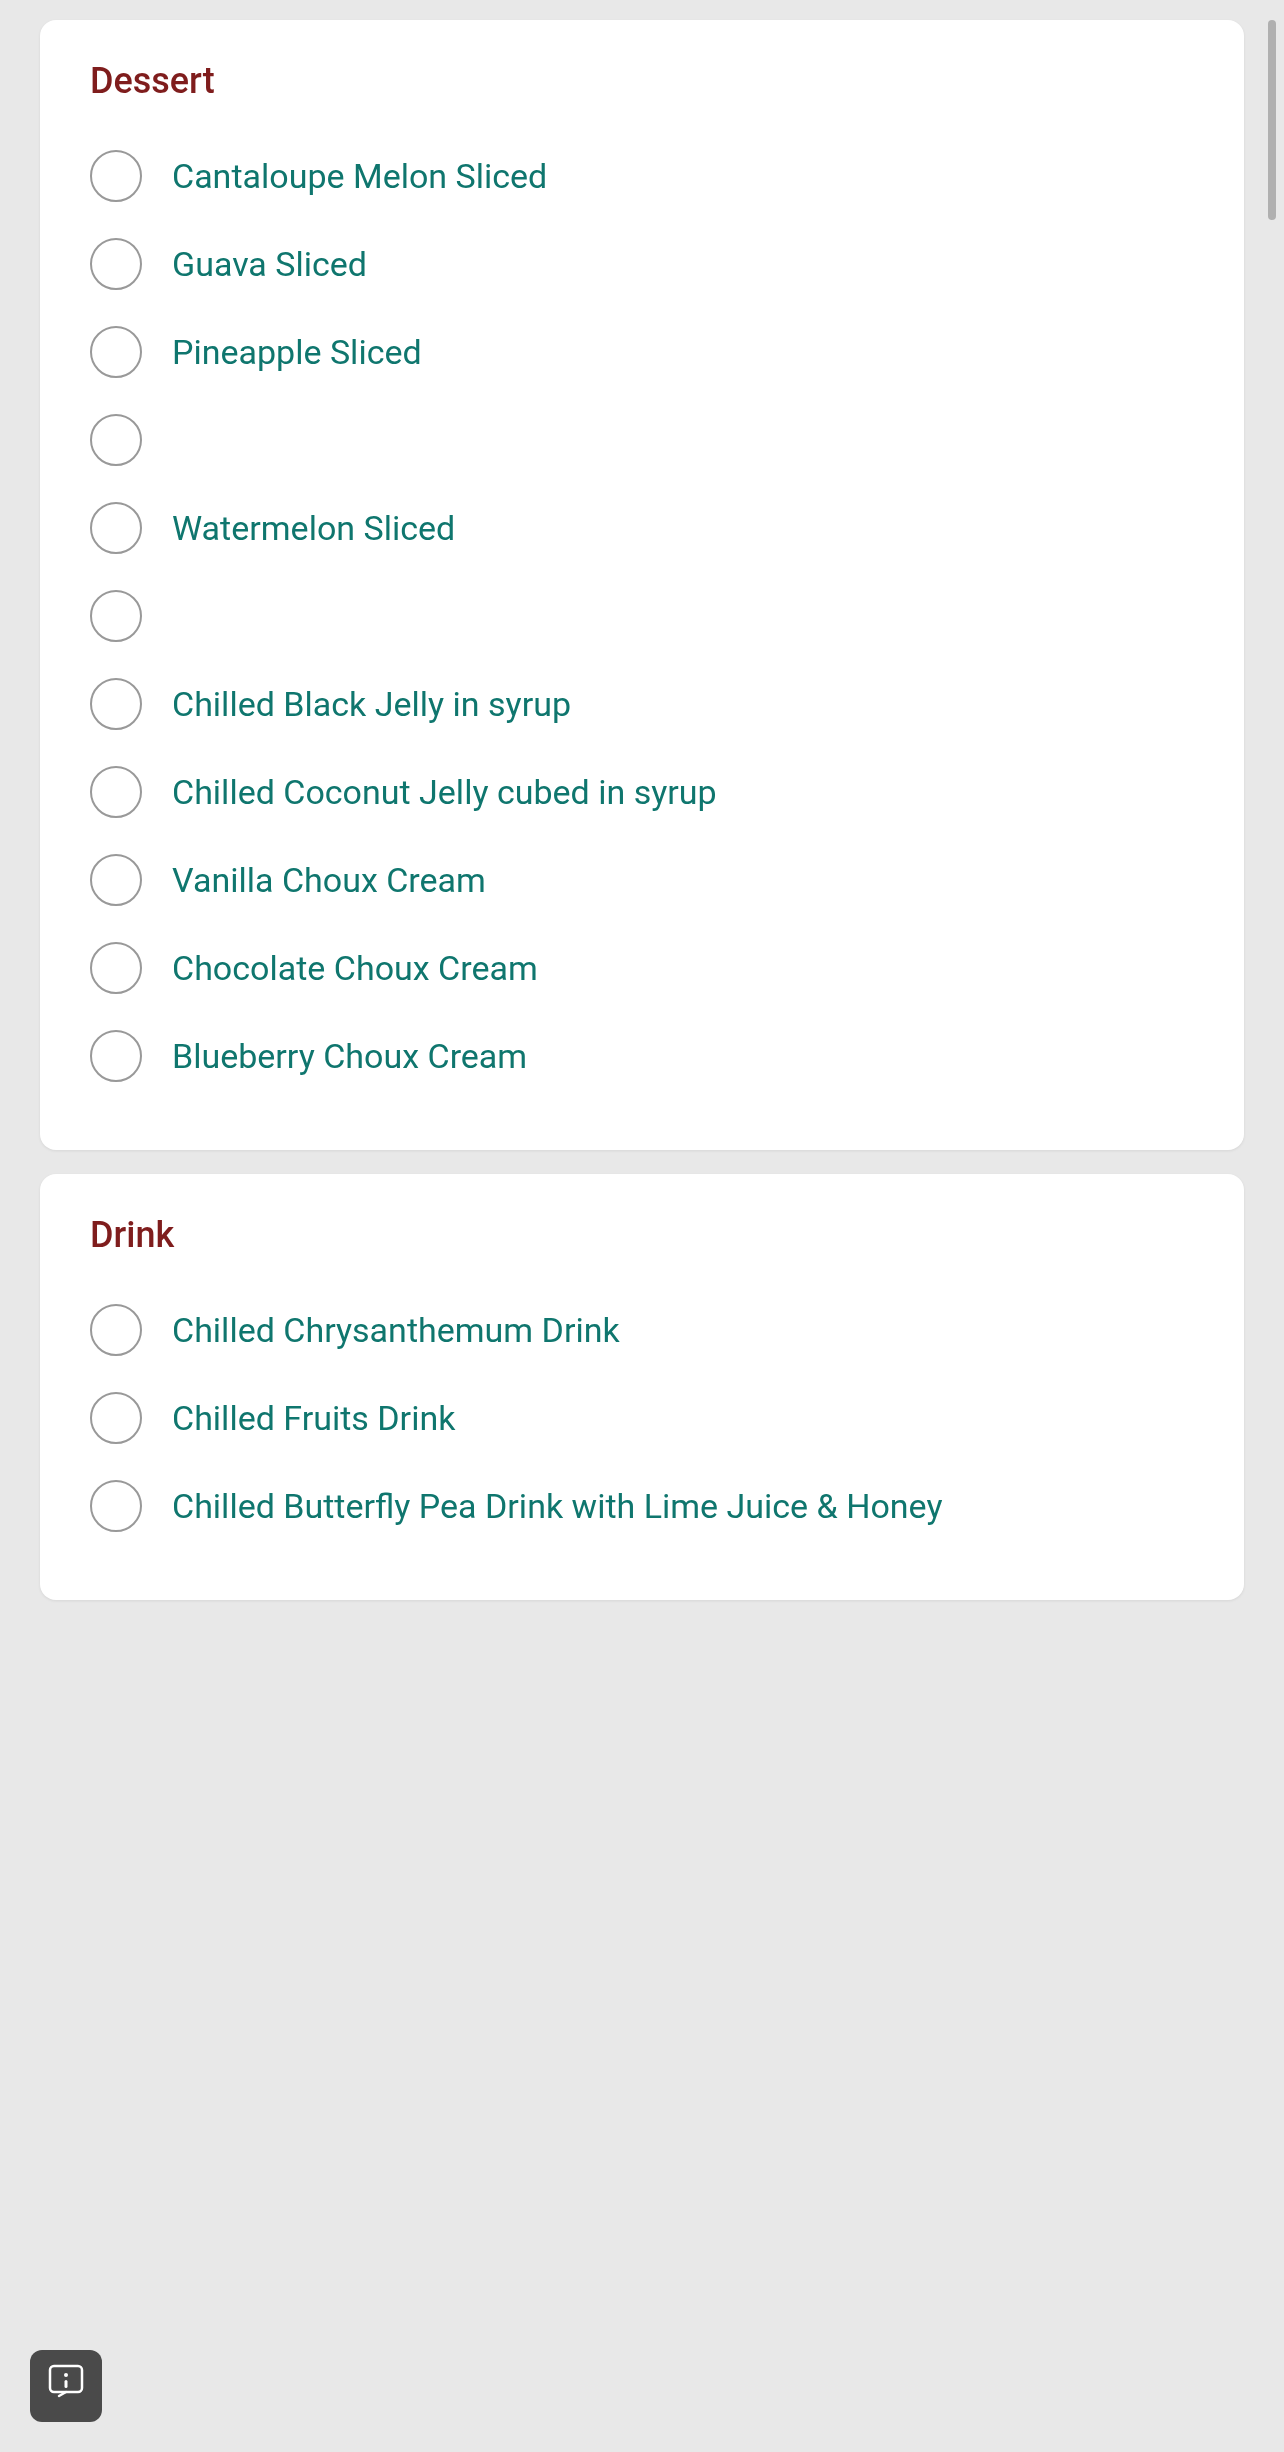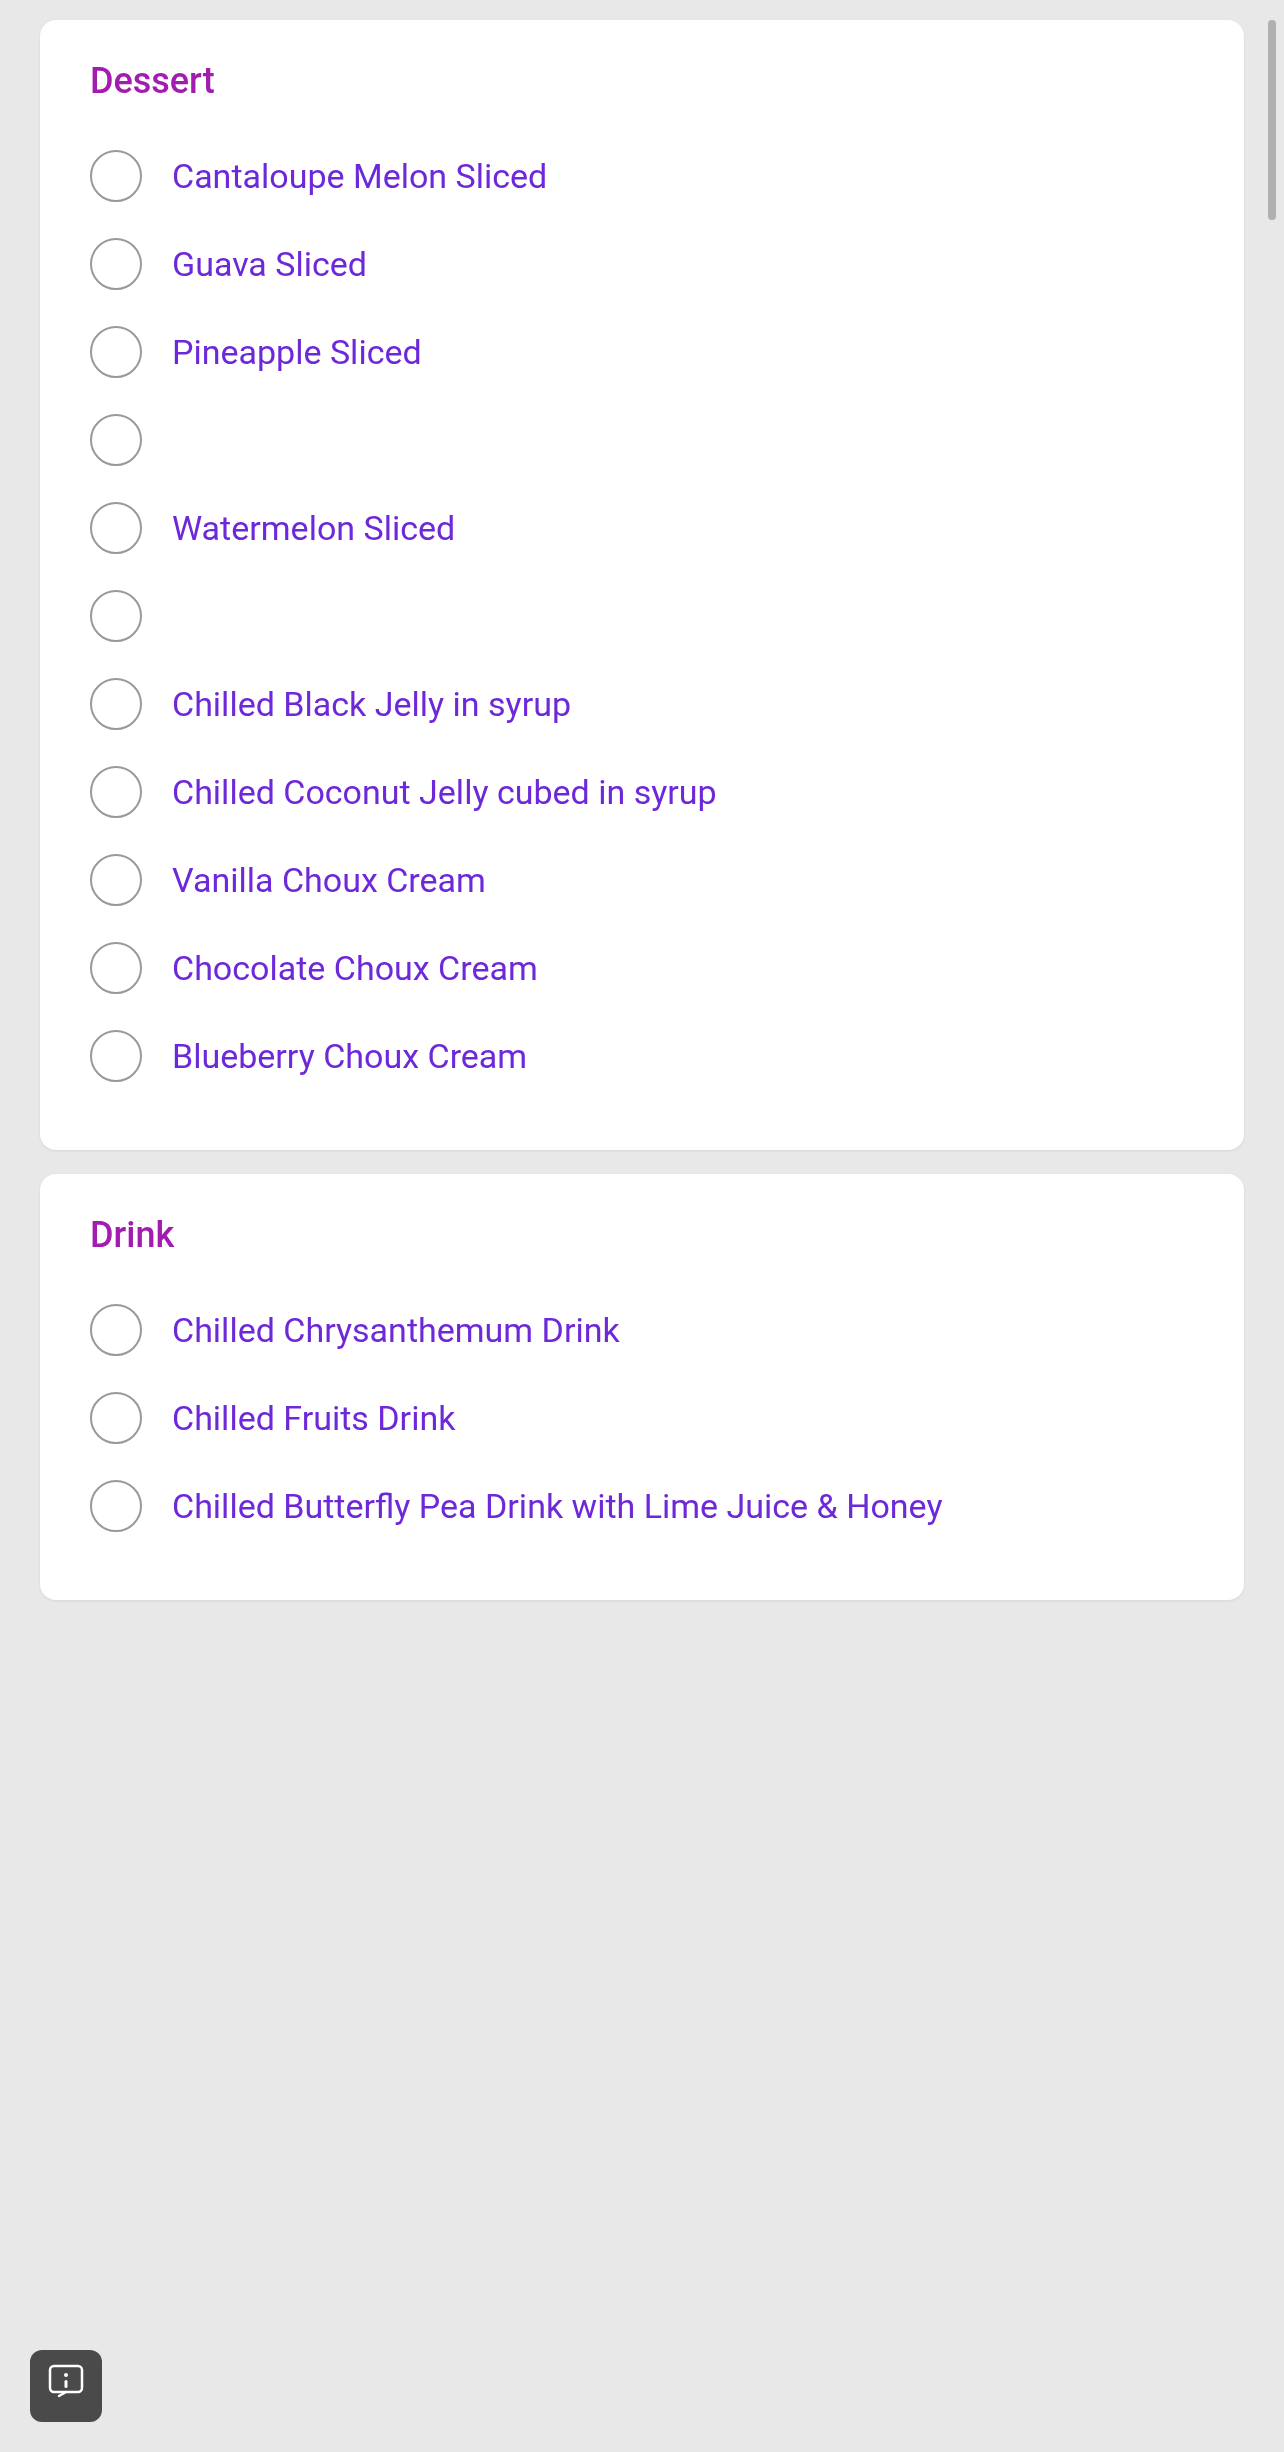--- a/index.html
+++ b/index.html
@@ -21,21 +21,21 @@
       background-color: #ffffff;
       border-radius: 16px;
       padding: 40px 50px 50px 50px;
       margin-bottom: 24px;
       box-shadow: 0 1px 3px rgba(0,0,0,0.08);
     }
 
     .section-title {
       font-size: 36px;
       font-weight: 500;
-      color: #a21caf;
+      color: #7f1d1d;
       margin-bottom: 30px;
     }
 
     .radio-item {
       display: flex;
       align-items: center;
       padding: 18px 0;
       cursor: pointer;
     }
 
@@ -51,21 +51,21 @@
       background: #ffffff;
       flex-shrink: 0;
       margin-right: 30px;
       display: flex;
       align-items: center;
       justify-content: center;
     }
 
     .radio-label {
       font-size: 34px;
-      color: #6d28d9;
+      color: #0f766e;
       font-weight: 400;
       line-height: 1.3;
     }
 
     .scrollbar {
       position: absolute;
       right: 8px;
       top: 20px;
       width: 8px;
       height: 200px;

